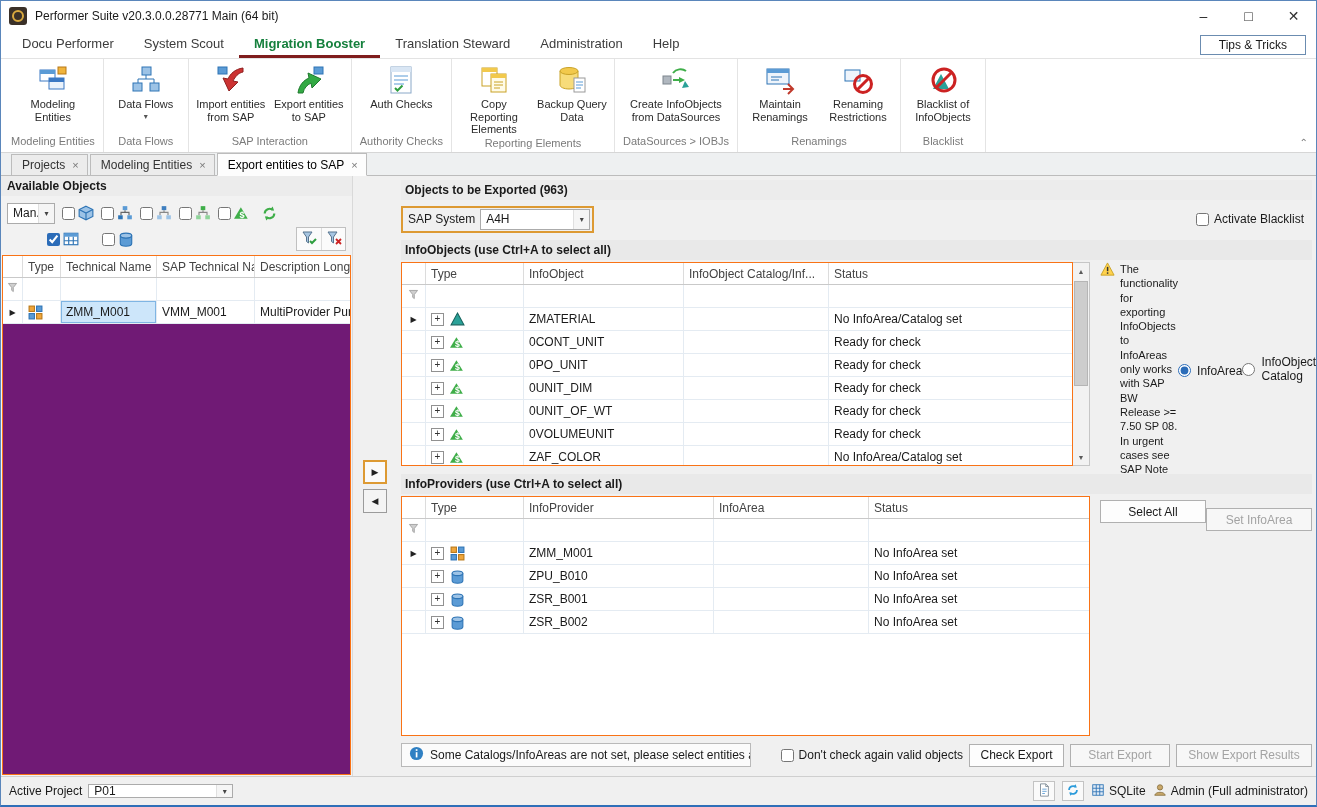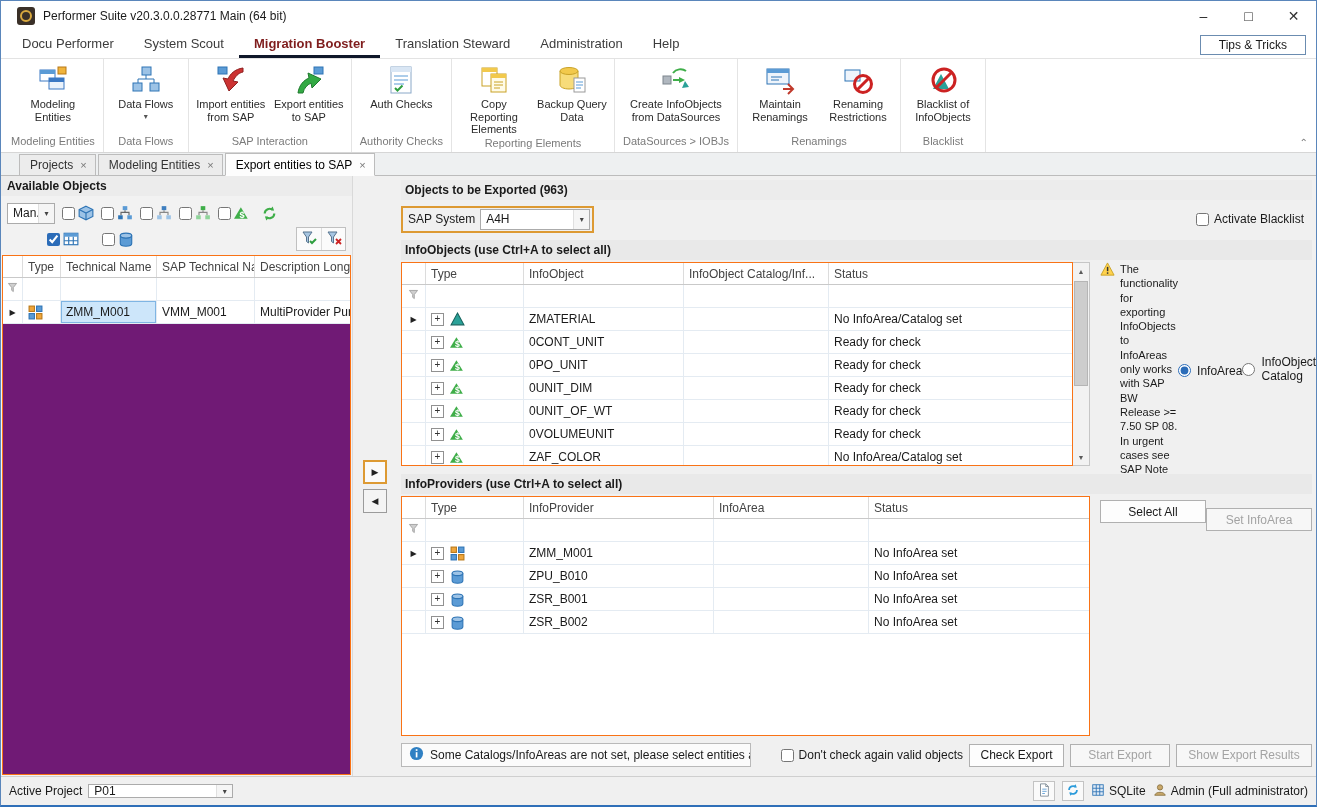--- a/index.html
+++ b/index.html
@@ -1,46 +1,46 @@
 <!DOCTYPE html>
 <html><head>
 <meta charset="utf-8">
 <style>
   *{box-sizing:border-box;margin:0;padding:0}
   html,body{width:1317px;height:807px}
   body{font-family:"Liberation Sans",sans-serif;font-size:12px;color:#1a1a1a;background:#9a9a9a}
   .window{width:1317px;height:807px;display:flex;flex-direction:column;background:#f0f0f0;border:1px solid #5a86bb;border-bottom:2px solid #2f6fb8;overflow:hidden}
 
   
-  .titlebar{height:30px;background:#fff;display:flex;align-items:center;padding-left:16px;flex:none}
+  .titlebar{height:30px;background:#fff;display:flex;align-items:center;padding-left:8px;flex:none}
   .app-icon{width:18px;height:18px;margin-right:8px;flex:none}
   .title{font-size:12px;color:#1a1a1a;white-space:nowrap}
   .win-controls{margin-left:auto;display:flex;height:100%}
   .wc{width:45px;height:100%;display:flex;align-items:center;justify-content:center;font-size:14px;color:#333;cursor:default}
 
   
   .menubar{height:28px;background:#fff;display:flex;align-items:stretch;padding:0 6px;flex:none;border-bottom:1px solid #e3e3e3}
   .menu-item{display:flex;align-items:center;padding:0 15px;font-size:13px;color:#3c3c3c;white-space:nowrap;border-bottom:3px solid transparent;cursor:default}
-  .menu-item.active{color:#7f1d1d;font-weight:bold;border-bottom:3px solid #0f172a}
+  .menu-item.active{color:#15803d;font-weight:bold;border-bottom:3px solid #7f1d1d}
   .tips-btn{margin-left:auto;align-self:center;height:20px;padding:0 18px;background:#fff;border:1px solid #6b8cb0;font-family:inherit;font-size:12px;color:#1a1a1a;margin-right:4px}
 
   
   .ribbon{height:94px;background:#fff;display:flex;flex:none;border-bottom:1px solid #d6d6d6;position:relative;padding-left:2px}
   .rgroup{display:flex;flex-direction:column;border-right:1px solid #e4e4e4;padding:2px 4px 0 4px}
   .rbuttons{display:flex;flex:1;align-items:flex-start;justify-content:center;gap:2px}
   .rbtn{display:flex;flex-direction:column;align-items:center;width:76px;padding:3px 2px 1px 2px;cursor:default}
   .rbtn.wide{width:112px}
   .rbtn .ric{width:32px;height:32px;flex:none;margin-bottom:2px}
   .rbtn .rlabel{font-size:11px;line-height:1.15;text-align:center;color:#2b2b2b;white-space:pre-line}
   .rbtn .drop{font-size:8px;color:#555;margin-top:1px}
   .rgroup-label{height:17px;font-size:11px;color:#7a7a7a;text-align:center;white-space:nowrap;padding:0 4px}
   .ribbon-collapse{position:absolute;right:8px;bottom:4px;font-size:10px;color:#777}
 
   
-  .tabbar{height:23px;background:#eef0f1;display:flex;align-items:flex-end;padding-left:18px;flex:none;border-bottom:1px solid #bcbcbc}
+  .tabbar{height:23px;background:#eef0f1;display:flex;align-items:flex-end;padding-left:10px;flex:none;border-bottom:1px solid #bcbcbc}
   .dtab{display:flex;align-items:center;gap:7px;height:21px;padding:0 8px 0 10px;border:1px solid #bcbcbc;border-bottom:none;background:#ececec;margin-right:2px;font-size:12px;color:#333;white-space:nowrap}
   .dtab.active{background:#fdfdfd;height:23px;margin-bottom:-1px;border-bottom:1px solid #fdfdfd;color:#000}
   .tab-x{font-size:11px;color:#777;cursor:default}
 
   
   .main{flex:1;display:flex;background:#f0f0f0;overflow:hidden}
 
   
   .lpanel{width:352px;flex:none;display:flex;flex-direction:column;border-right:1px solid #d9d9d9;background:#f2f2f2}
   .panel-title{height:20px;display:flex;align-items:center;padding:0 6px;font-weight:bold;font-size:12px;color:#1a1a1a;background:#ececec;flex:none}

